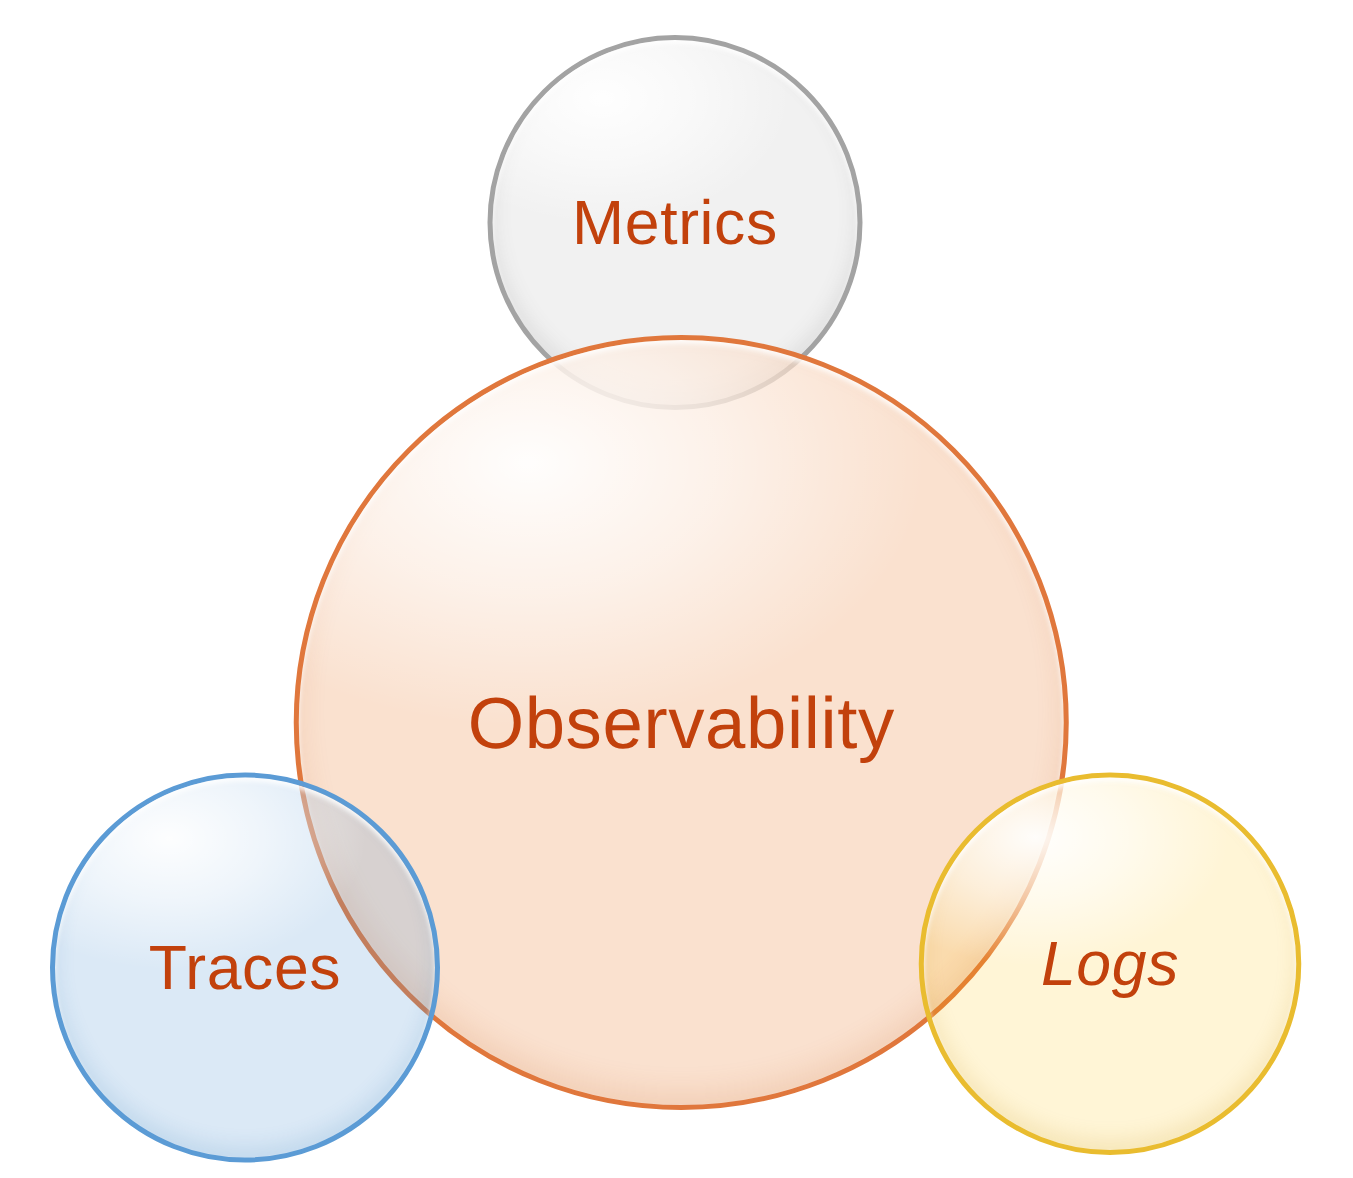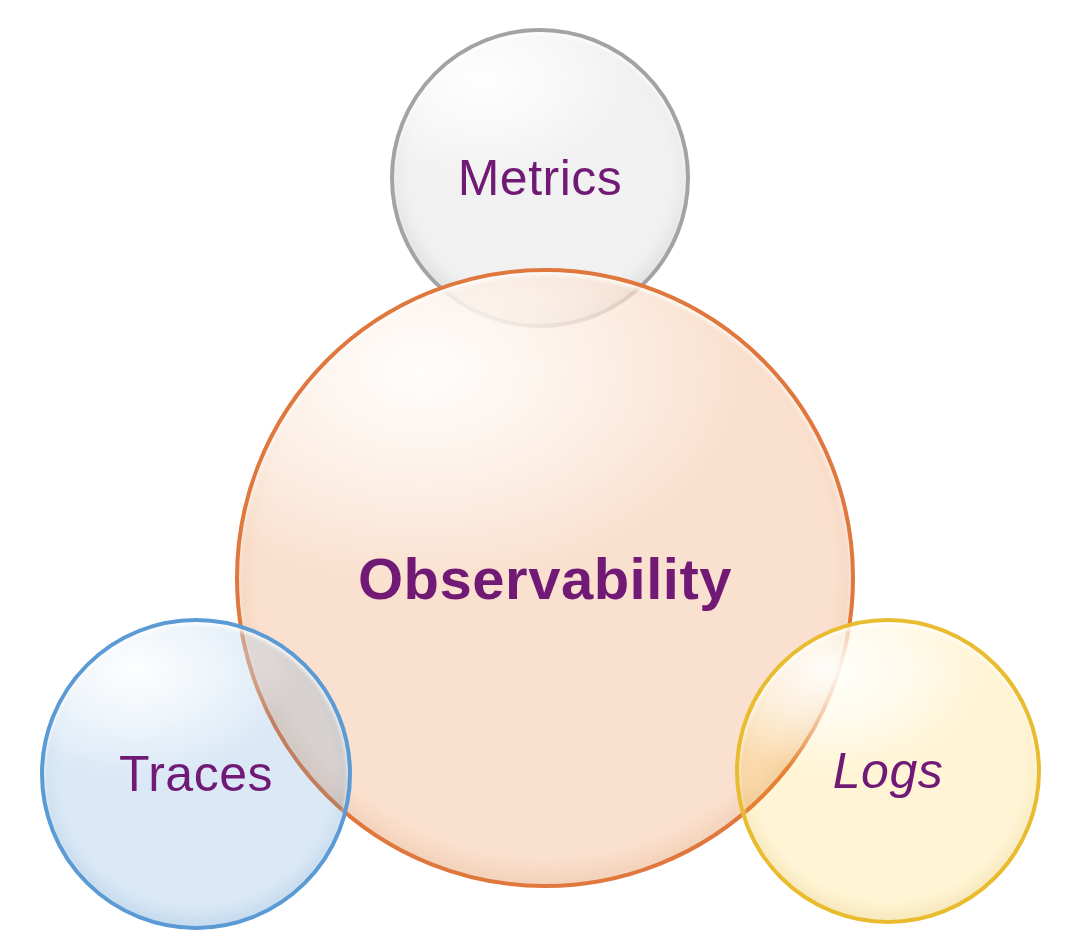--- a/index.html
+++ b/index.html
@@ -31,39 +31,38 @@
     border-radius: 50%;
     background: radial-gradient(ellipse 72% 48% at 30% 16%,
                 rgba(255,255,255,0.95) 0%,
                 rgba(255,255,255,0.55) 35%,
                 rgba(255,255,255,0) 72%);
     pointer-events: none;
   }
   .label {
     position: relative;
     z-index: 5;
-    color: #701a75;
+    color: #c2410c;
     font-size: 50px;
     letter-spacing: 0.5px;
     white-space: nowrap;
     user-select: none;
   }
 
   
   .circle.center {
     left: 235px;
     top: 268px;
     width: 620px;
     height: 620px;
     z-index: 2;
     background: rgba(246, 203, 173, 0.58);
     border: 4px solid #e0773c;
     box-shadow: inset 0 3px 4px rgba(255,255,255,0.85),
                 inset 0 -10px 22px rgba(196, 98, 38, 0.14);
-    font-weight: bold;
   }
   .circle.center .label {
     font-size: 58px;
   }
 
   
   .circle.metrics {
     left: 390px;
     top: 28px;
     width: 300px;

